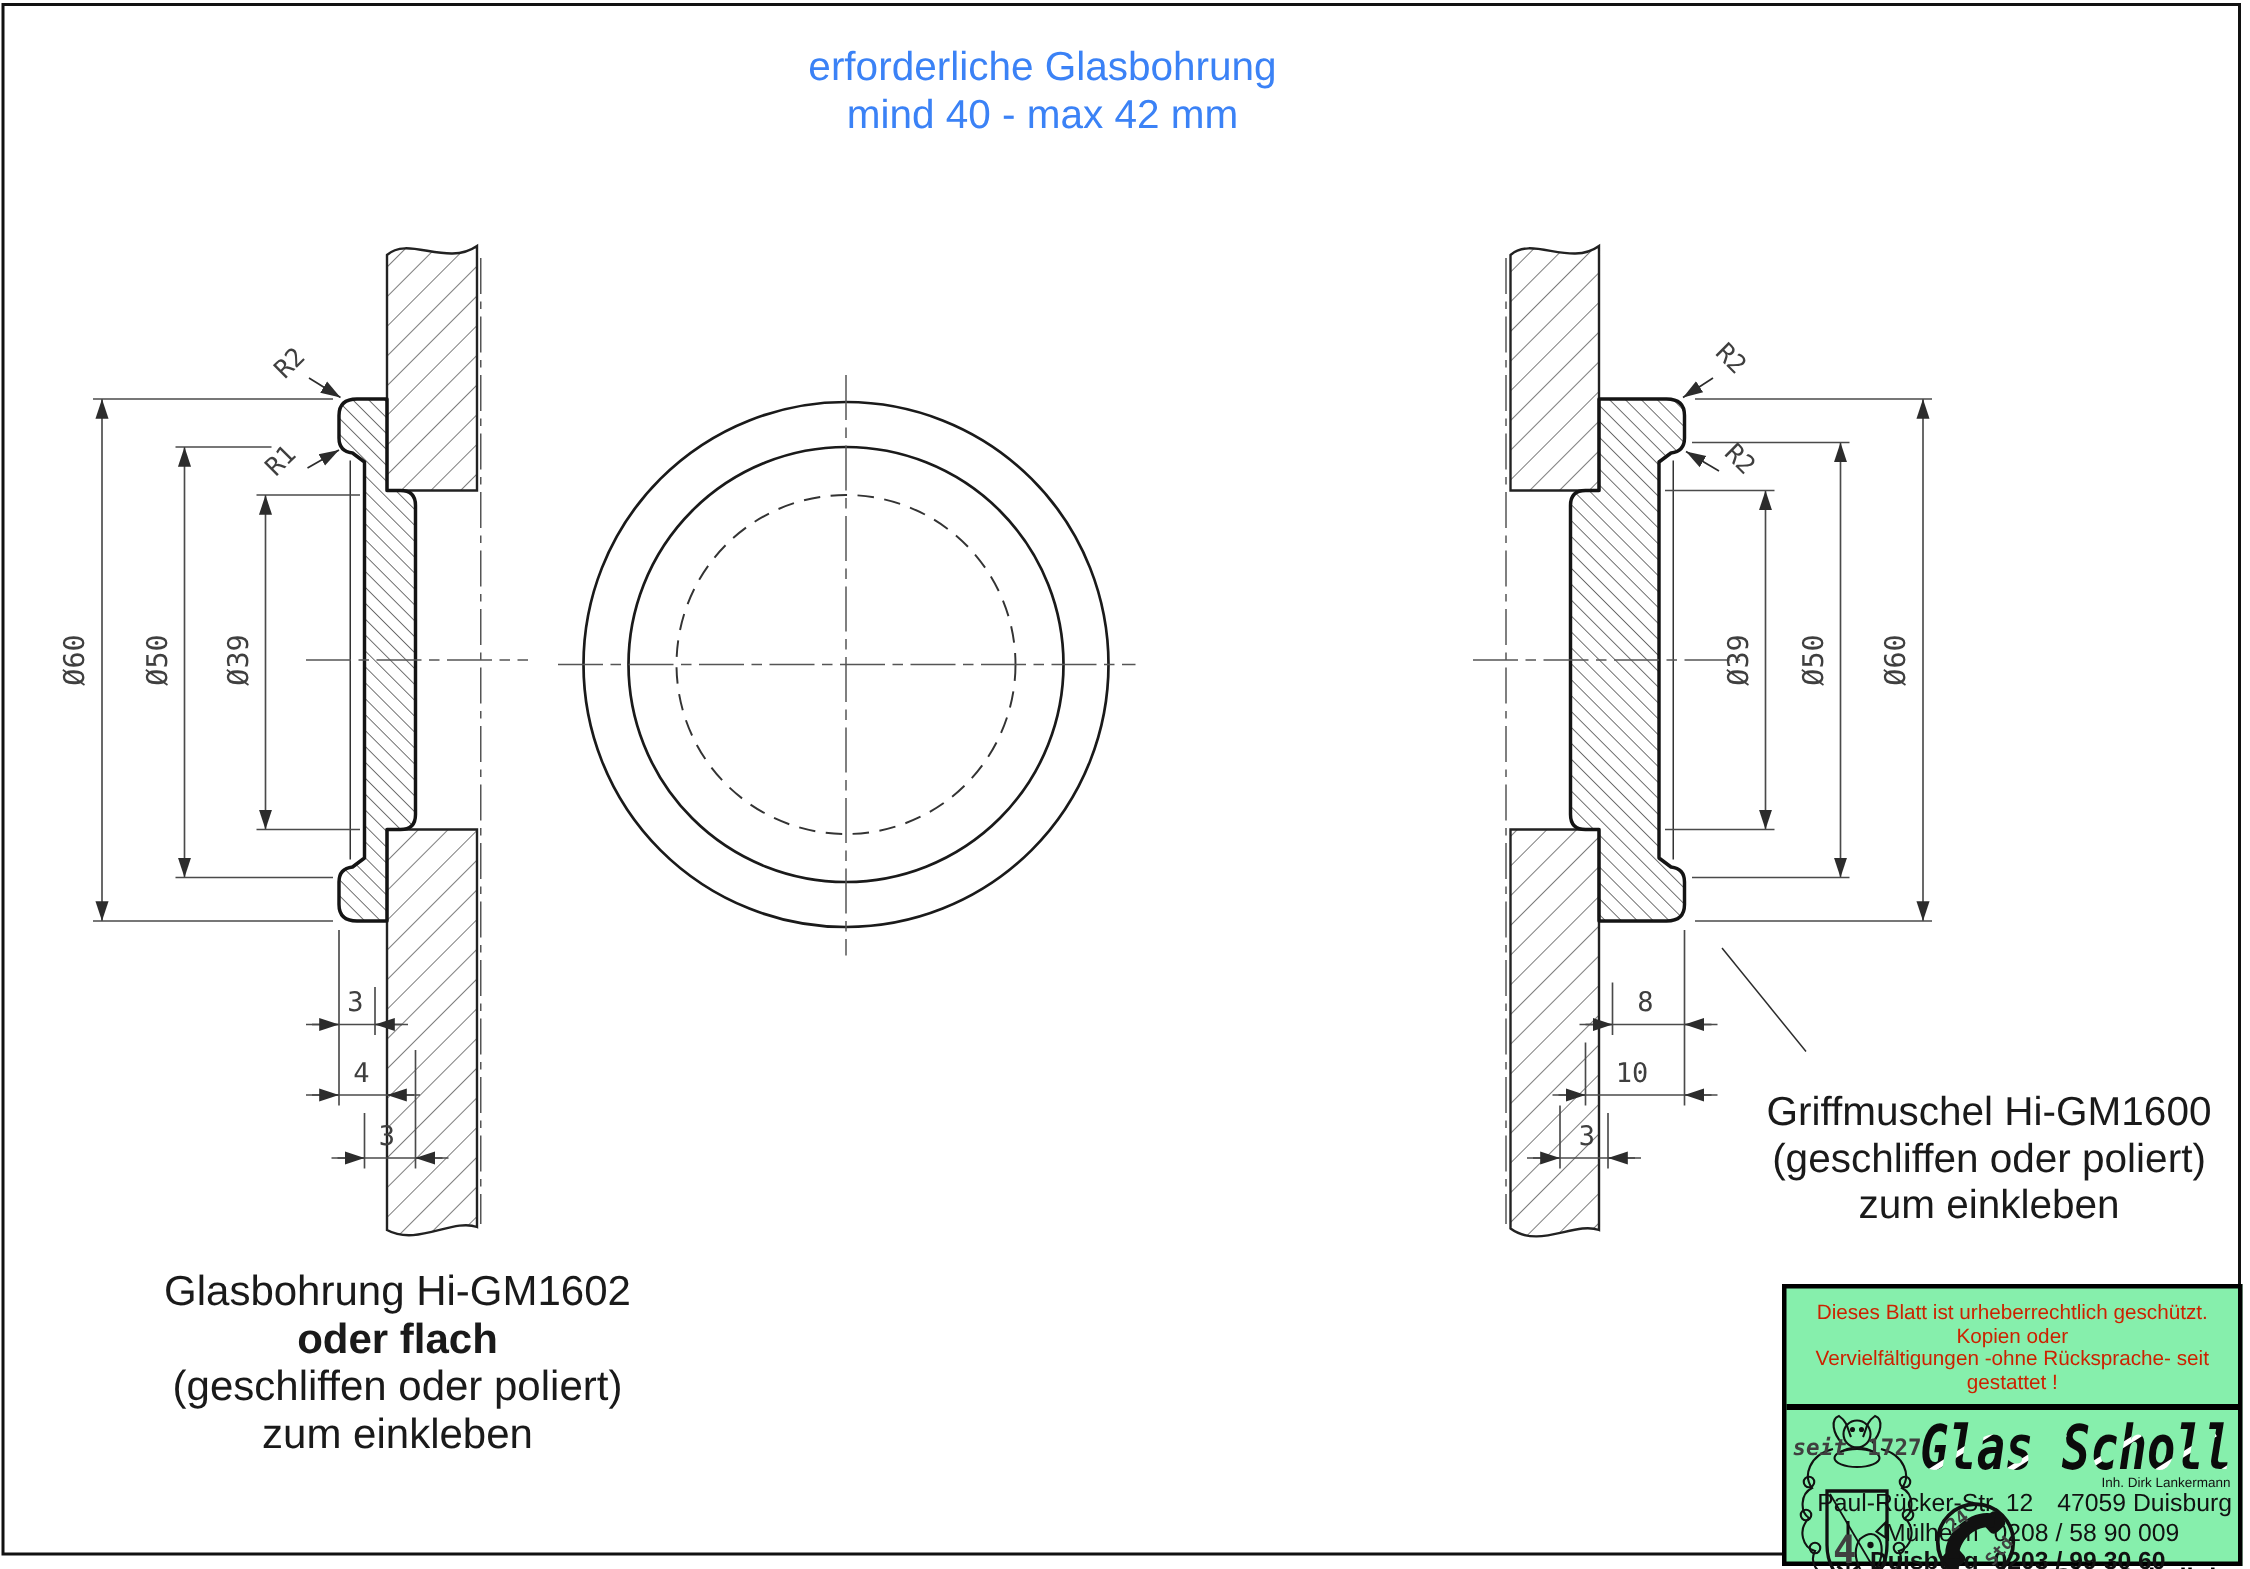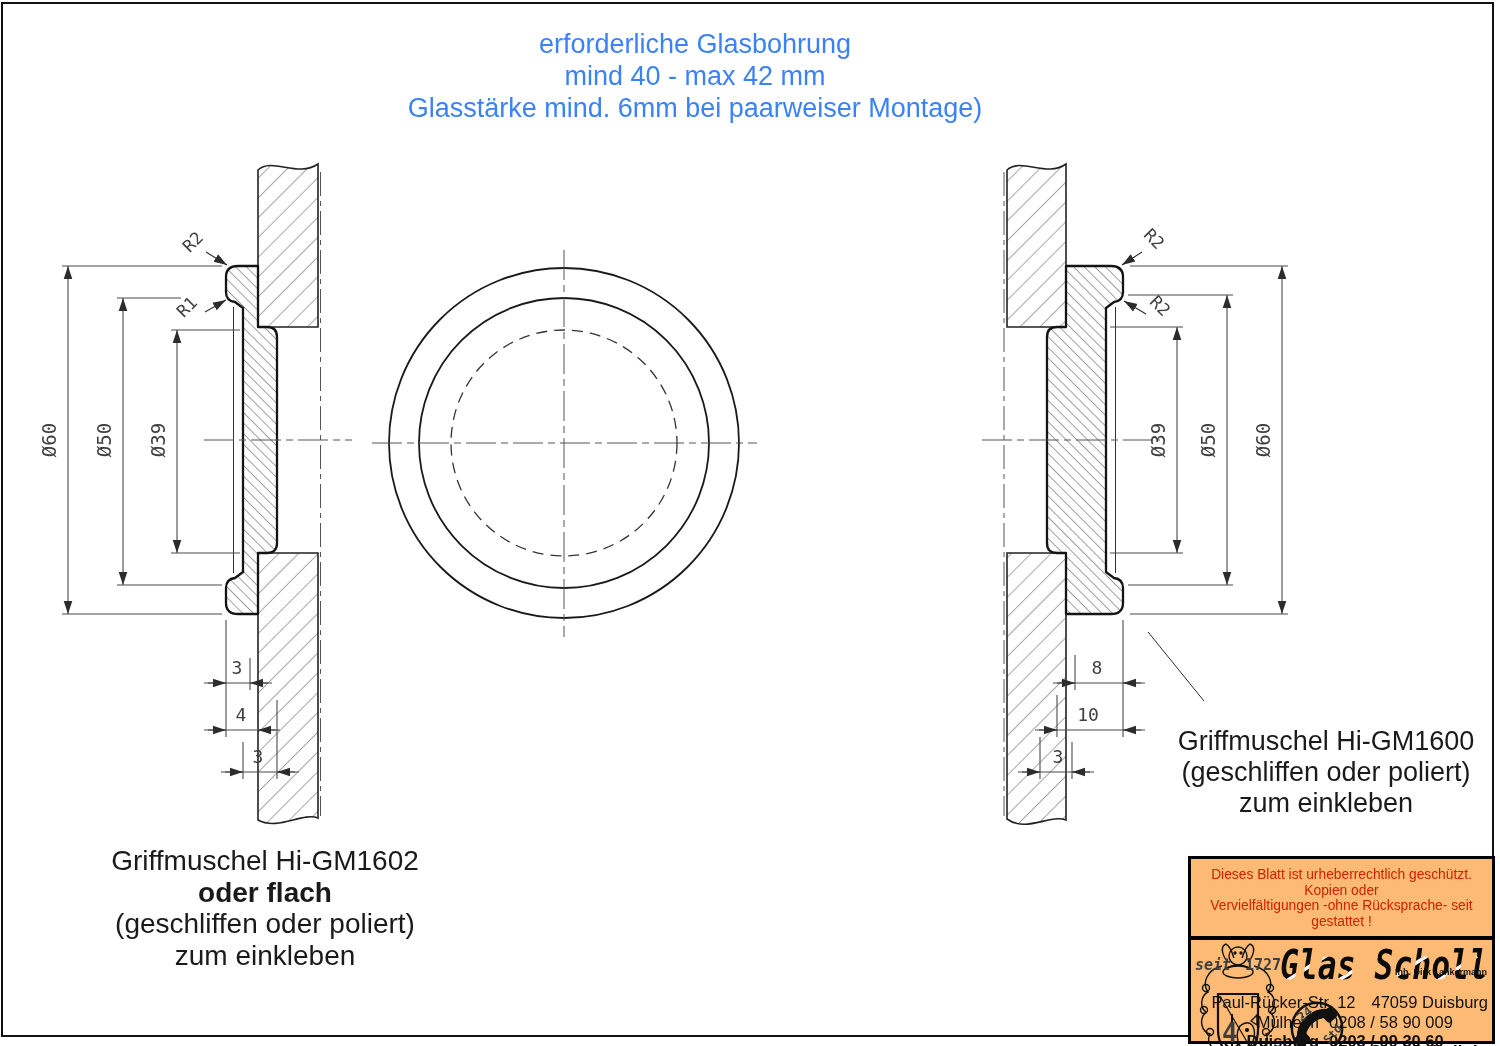--- a/index.html
+++ b/index.html
@@ -16,31 +16,31 @@
     text-align:center;font-size:27px;line-height:32px;color:#3b82f6;
   }
   .label-block{position:absolute;text-align:center;color:#1a1a1a;}
   .label-left{left:60px;top:845px;width:410px;font-size:28px;line-height:31.5px;}
   .label-right{left:1150px;top:726px;width:352px;font-size:27px;line-height:31px;}
   .bold{font-weight:bold;}
   svg text{font-family:"DejaVu Sans Mono","Liberation Mono",monospace;fill:#3f3f3f;}
   
   .logo-box{
     position:absolute;left:1188px;top:856px;width:307px;height:188px;
-    background:#fdba74;border:3px solid #000;box-sizing:border-box;
+    background:#86efac;border:3px solid #000;box-sizing:border-box;
   }
   .copyright{
     text-align:center;color:#cc2200;font-size:13.8px;line-height:15.5px;
     padding-top:8px;font-weight:500;
   }
   .logo-divider{height:4px;background:#000;margin-top:7px;}
   .logo-main{position:relative;height:126px;}
   .crest-svg{position:absolute;left:1px;top:0px;}
   .brand-svg{position:absolute;left:86px;top:2px;}
-  .inh-line{position:absolute;right:5px;top:27px;font-size:9px;font-weight:bold;color:#111;}
+  .inh-line{position:absolute;right:5px;top:43px;font-size:9px;font-weight:normal;color:#111;}
   .contact{position:absolute;right:4px;top:53px;font-size:16.5px;color:#111;}
   .addr-row{display:flex;justify-content:flex-end;gap:16px;margin-bottom:1px;}
   .phone-grid{display:grid;grid-template-columns:auto auto;column-gap:10px;row-gap:0px;}
   .pg-label{text-align:right;}
   .pg-value{text-align:left;}
   .phone-svg{position:absolute;left:95px;top:57px;}
   .internet-row{
     position:absolute;right:5px;bottom:2px;display:flex;align-items:flex-end;gap:7px;
     font-weight:bold;color:#000;
   }
@@ -176,25 +176,24 @@
       <text x="1097" y="674" font-size="18" text-anchor="middle">8</text>
       <text x="1088" y="721" font-size="18" text-anchor="middle">10</text>
       <text x="1058" y="763" font-size="18" text-anchor="middle">3</text>
       <line x1="1148" y1="632" x2="1204" y2="701" stroke="#2c2c2c" stroke-width="1"></line>
     </g>
   </svg>
 
   <div class="title-block">
     <div>erforderliche Glasbohrung</div>
     <div>mind 40 - max 42 mm</div>
-    <div>Glasstärke mind. 6mm bei paarweiser Montage)</div>
   </div>
 
   <div class="label-block label-left">
-    <div>Griffmuschel Hi-GM1602</div>
+    <div>Glasbohrung Hi-GM1602</div>
     <div class="bold">oder flach</div>
     <div>(geschliffen oder poliert)</div>
     <div>zum einkleben</div>
   </div>
   <div class="label-block label-right">
     <div>Griffmuschel Hi-GM1600</div>
     <div>(geschliffen oder poliert)</div>
     <div>zum einkleben</div>
   </div>
 

